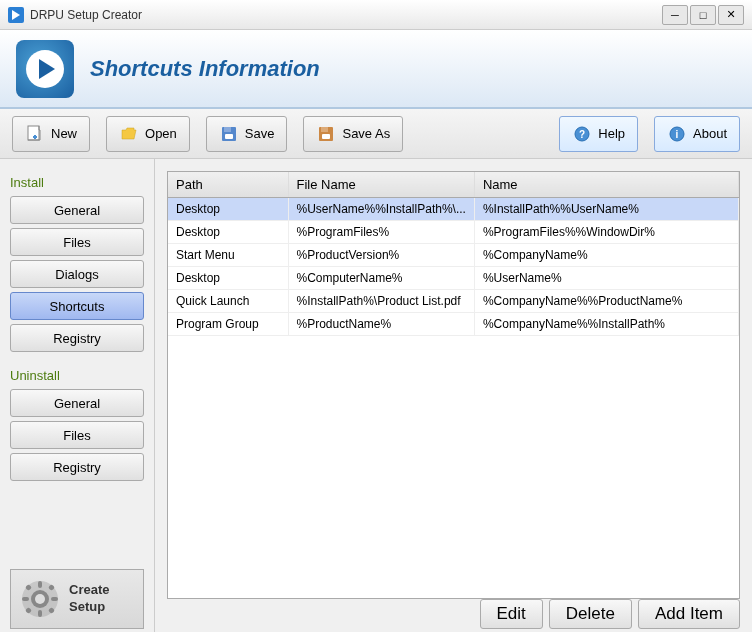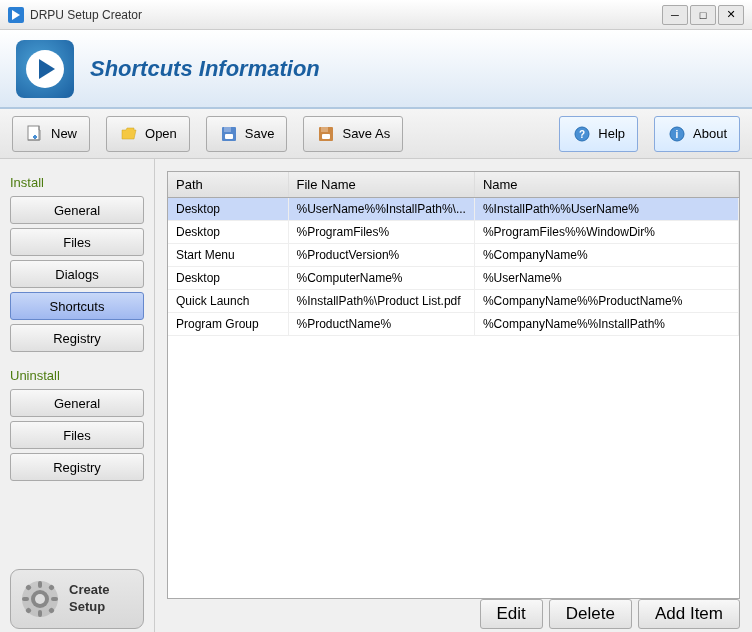--- a/index.html
+++ b/index.html
@@ -184,21 +184,21 @@
       background: linear-gradient(to bottom, #c8d8f8, #a0b8f0);
       border-color: #6688cc;
       font-weight: normal;
     }
     .sidebar-divider { height: 8px; }
 
     
     .create-setup-box {
       background: linear-gradient(to bottom, #e8e8e8, #d8d8d8);
       border: 1px solid #aaa;
-      border-radius: 9px;
+      border-radius: 0;
       margin-top: auto;
       padding: 8px;
       display: flex;
       align-items: center;
       gap: 8px;
       cursor: pointer;
     }
     .create-setup-icon {
       width: 42px;
       height: 42px;

